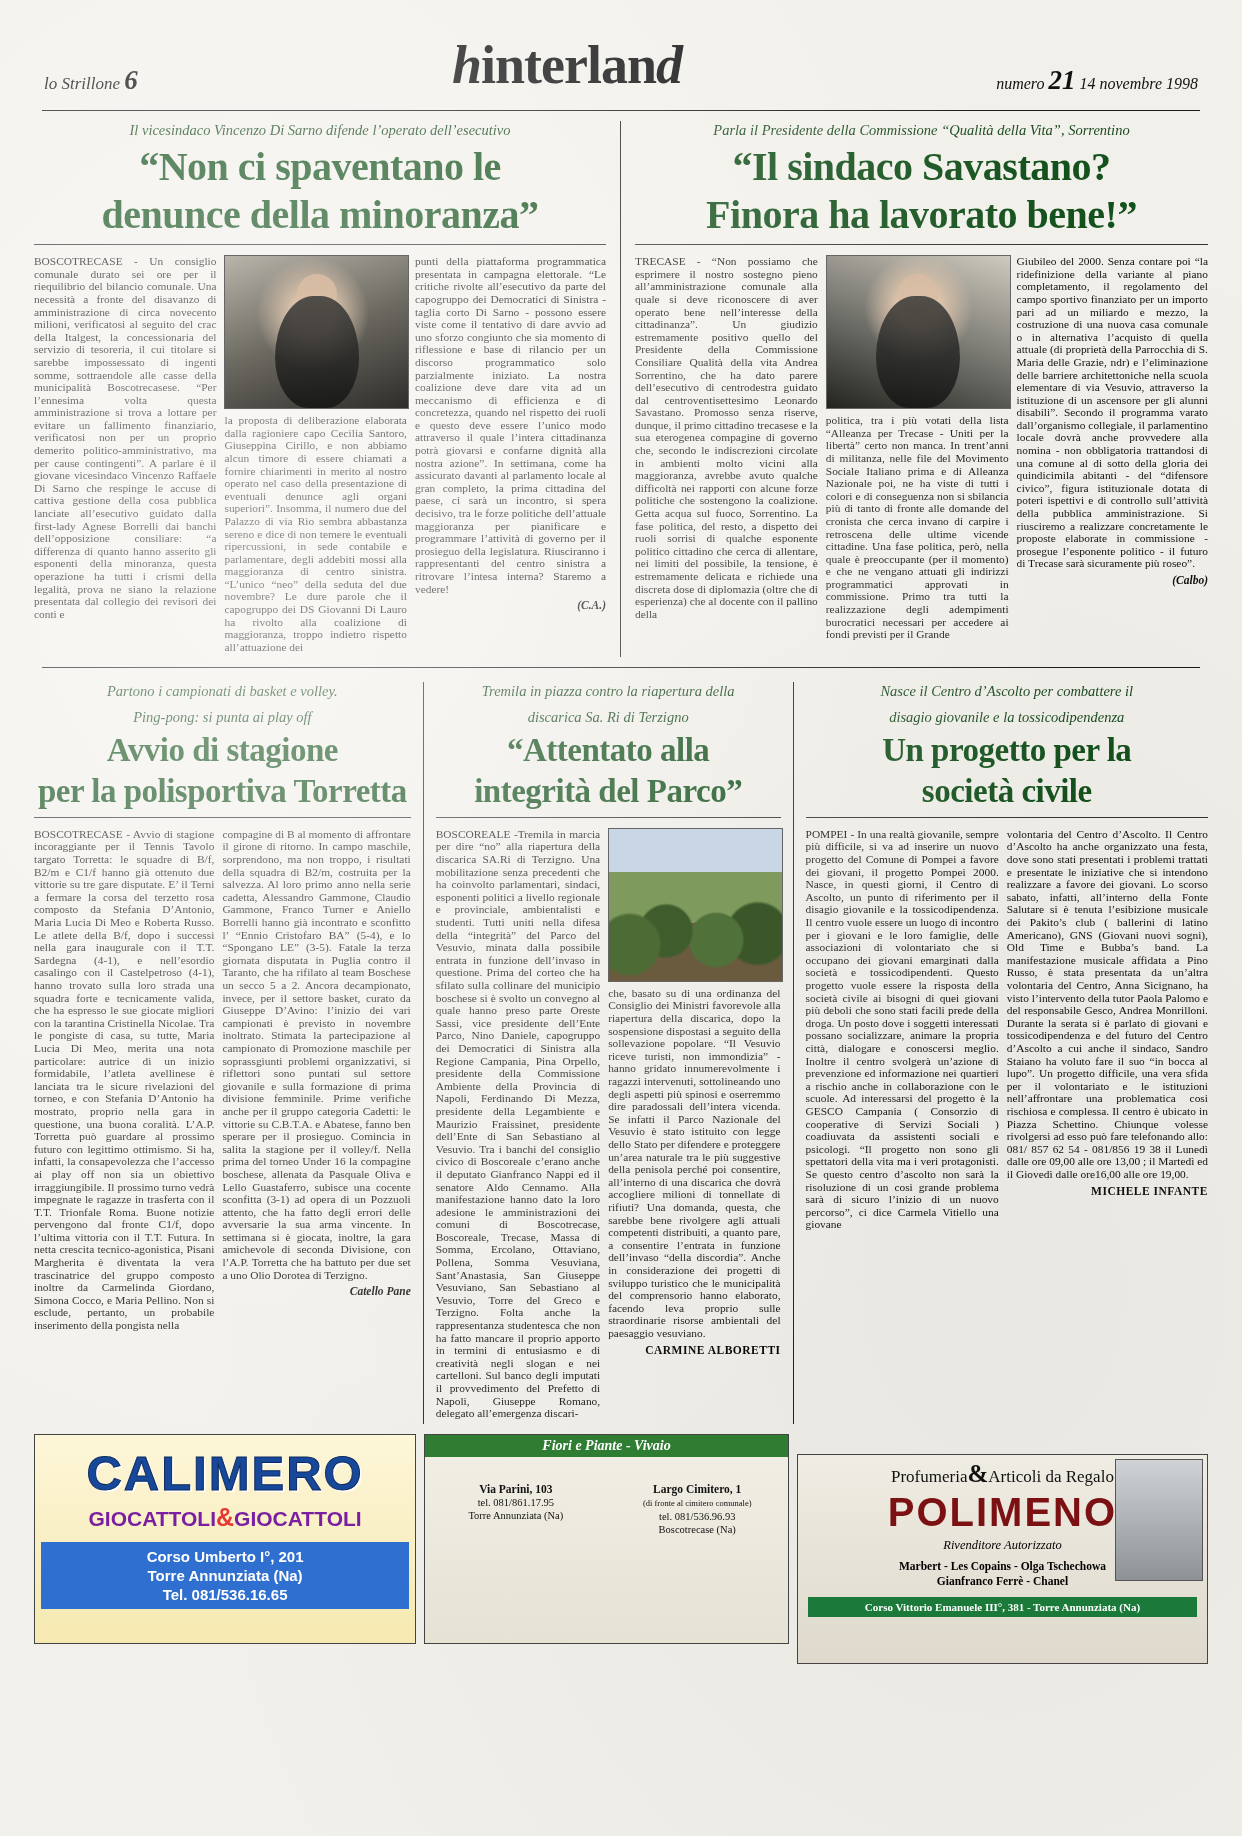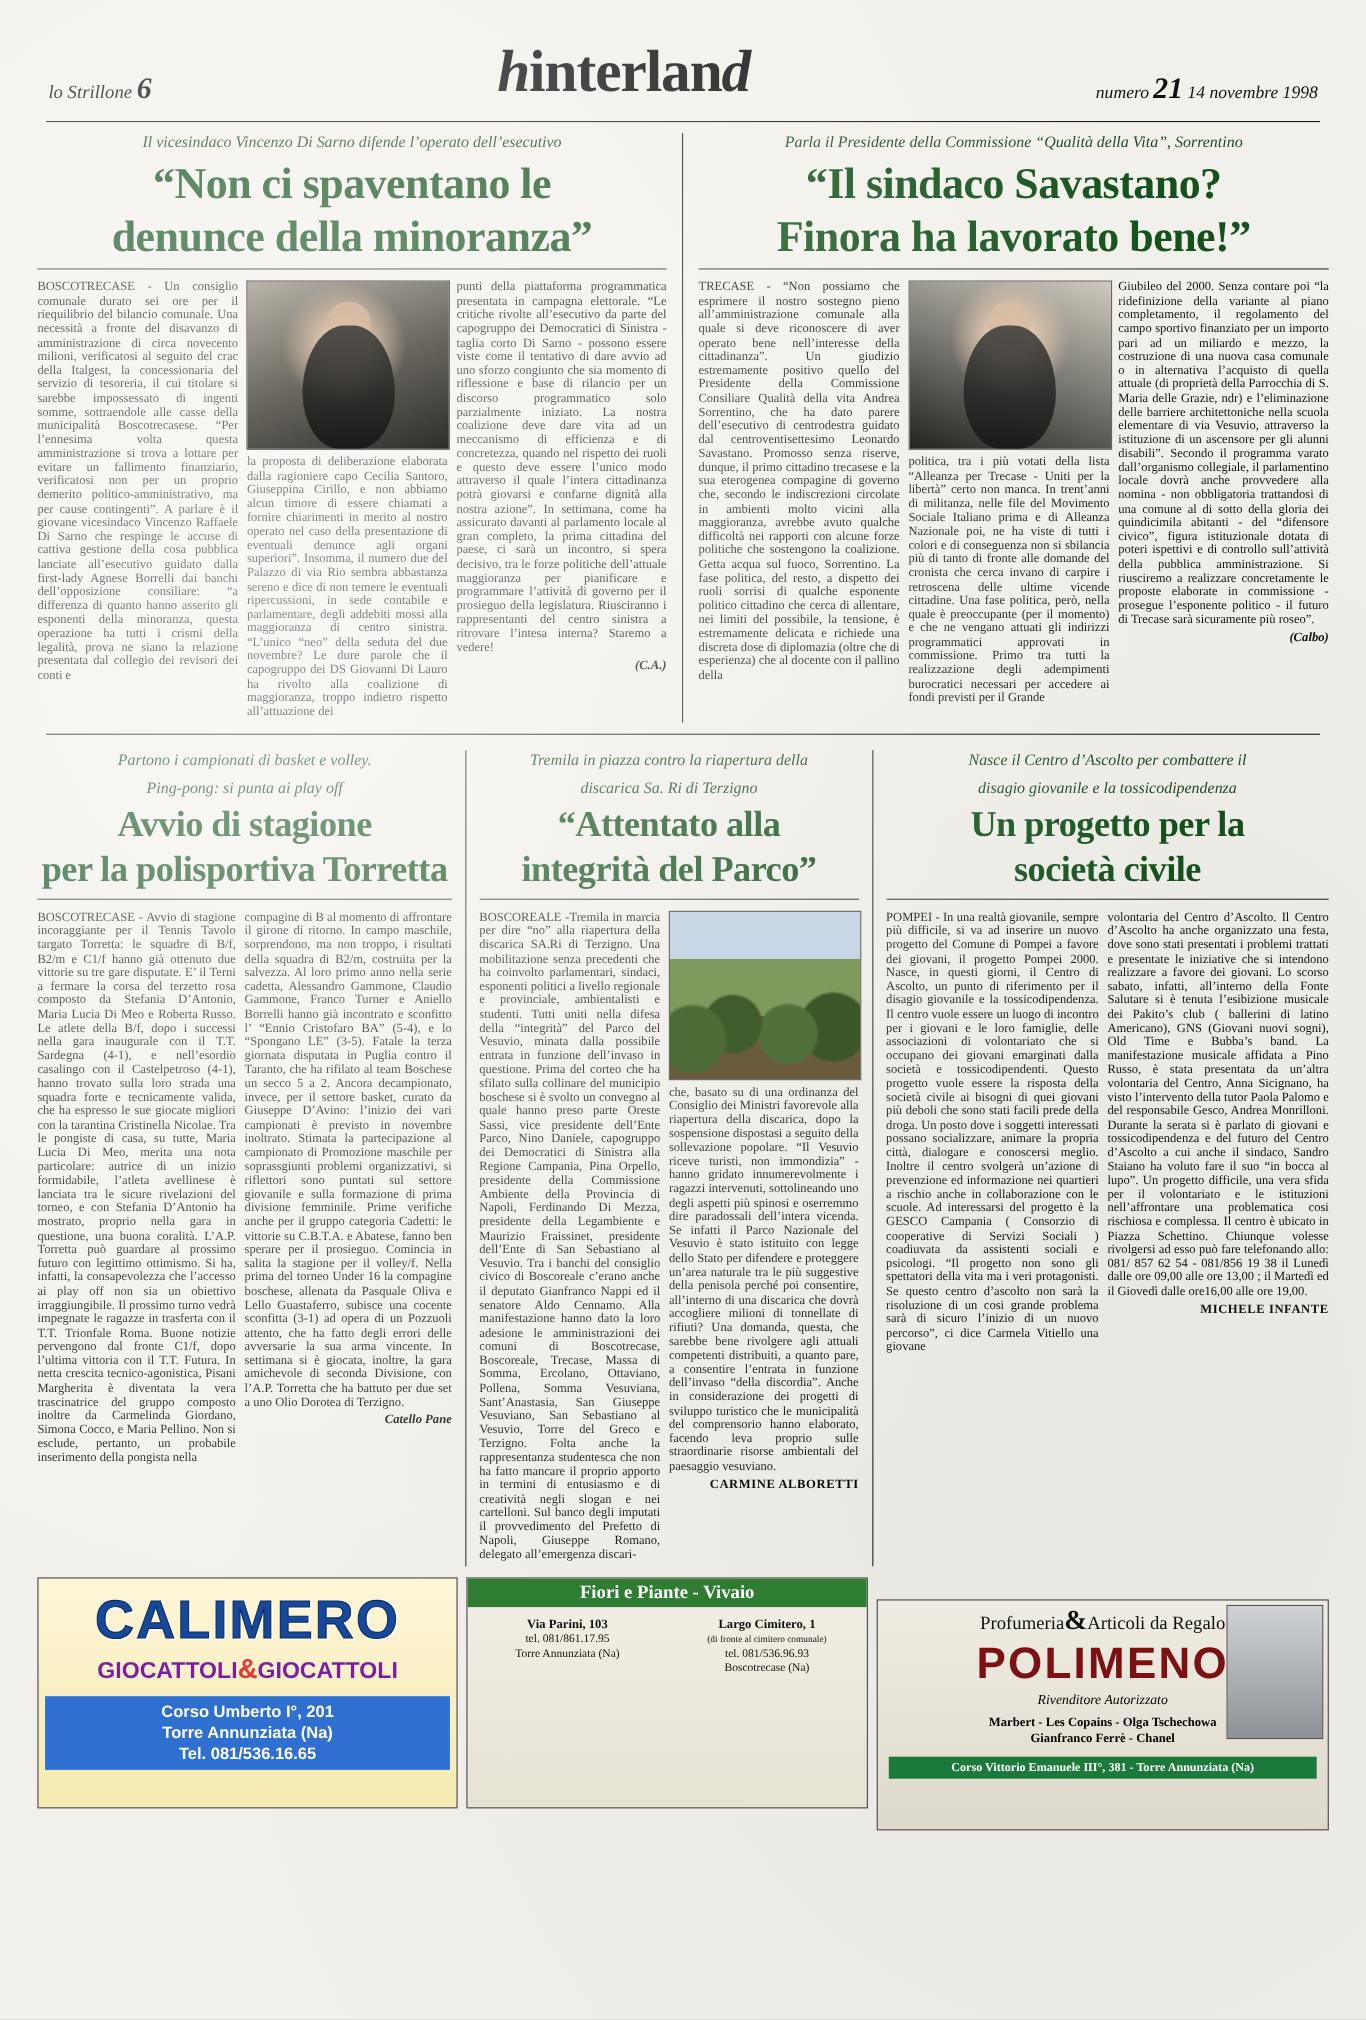--- a/index.html
+++ b/index.html
@@ -92,25 +92,25 @@
   .ad{height:210px;}
   .ad-calimero{font-family:"Liberation Sans",sans-serif;font-weight:bold;
     text-align:center;color:#1a4fa0;}
   .cal-title{font-size:49px;letter-spacing:2px;color:#18489a;
     -webkit-text-stroke:1px #0c2a5e;margin-top:10px;text-shadow:2px 2px 0 #fff;}
   .cal-sub{font-size:21px;color:#7b1fa2;margin-top:2px;}
   .cal-sub .amp{color:#e53935;font-size:25px;}
   .cal-addr{background:#2f6fd0;color:#fff;font-size:15px;line-height:19px;
     margin:10px 6px 6px 6px;padding:5px 2px;font-weight:bold;}
   .ad-davino{text-align:center;}
-  .dav-top{background:#2f7d32;color:#fff;font-weight:bold;font-size:17px;padding:3px 0;}
+  .dav-top{background:#2f7d32;color:#fff;font-style:italic;font-weight:bold;font-size:14px;padding:3px 0;}
   .dav-title{font-family:"Liberation Sans",sans-serif;font-weight:bold;font-size:50px;
     color:#f0efe8;-webkit-text-stroke:2px #1b3a1e;letter-spacing:1px;margin-top:4px;
     text-shadow:3px 3px 0 rgba(0,0,0,.35);}
-  .dav-cols{display:flex;font-size:10.5px;margin-top:10px;color:#111;}
+  .dav-cols{display:flex;font-size:10.5px;margin-top:26px;color:#111;}
   .dav-cols > div{flex:1;padding:0 4px;line-height:13px;}
   .dav-cols b{display:block;font-size:11.5px;}
   .ad-polimeno{text-align:center;margin-top:20px;}
   .pol-top{font-family:"Liberation Serif",serif;font-size:17px;color:#111;padding-top:5px;}
   .pol-top .amp{font-size:25px;font-weight:bold;}
   .pol-title{font-family:"Liberation Sans",sans-serif;font-weight:bold;font-size:40px;
     color:#7b1113;letter-spacing:2px;margin-top:2px;}
   .pol-sub{font-size:12.5px;font-style:italic;margin-top:3px;}
   .pol-brands{font-size:11.5px;font-weight:bold;line-height:15px;margin-top:6px;}
   .pol-addr{background:#1b7a3a;color:#fff;font-size:11px;font-weight:bold;

